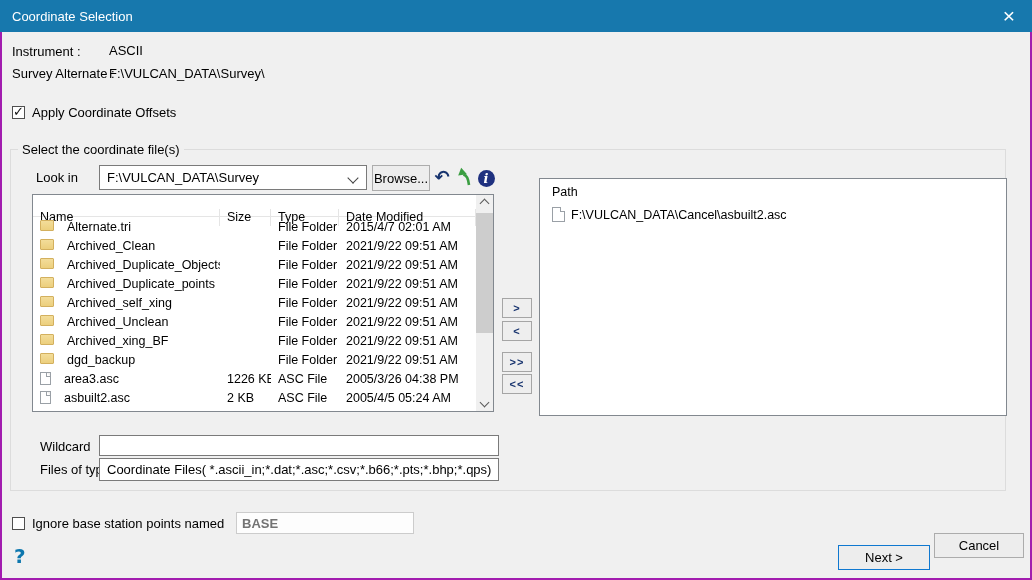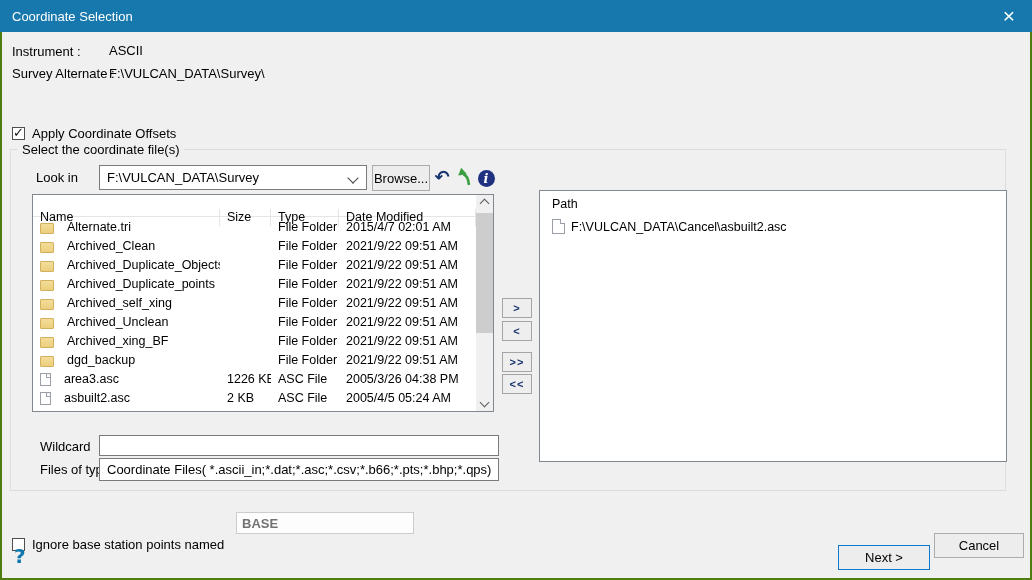--- a/index.html
+++ b/index.html
@@ -1,25 +1,25 @@
 <!DOCTYPE html>
 <html><head>
 <meta charset="utf-8">
 <style>
   html,body{margin:0;padding:0;background:#c8c8c8;}
   body{width:1032px;height:580px;overflow:hidden;font-family:"Liberation Sans","DejaVu Sans",sans-serif;font-size:13px;color:#000;}
-  .dialog{position:absolute;left:0;top:0;width:1032px;height:580px;background:#f0f0f0;border:2px solid #4d7c0f;box-sizing:border-box;}
+  .dialog{position:absolute;left:0;top:0;width:1032px;height:580px;background:#f0f0f0;border:2px solid #a21caf;box-sizing:border-box;}
   
   .titlebar{position:absolute;left:-2px;top:-2px;width:1032px;height:32px;background:#1778ad;display:flex;align-items:center;box-sizing:border-box;}
   .titlebar .title{color:#fff;font-size:13px;margin-left:12px;}
   .titlebar .close{margin-left:auto;width:46px;height:32px;display:flex;align-items:center;justify-content:center;color:#fff;font-size:21px;font-weight:300;cursor:default;}
   
   .lbl{position:absolute;white-space:nowrap;}
   
-  .chk{position:absolute;display:flex;align-items:center;gap:7px;white-space:nowrap;margin-top:21px;}
+  .chk{position:absolute;display:flex;align-items:center;gap:7px;white-space:nowrap;}
   .chkbox{width:13px;height:13px;background:#fff;border:1px solid #4f4f4f;box-sizing:border-box;position:relative;flex:0 0 auto;}
   .chkbox.checked::after{content:"✓";position:absolute;left:0px;top:-3px;font-size:13px;font-weight:bold;color:#111;}
   
   .groupbox{position:absolute;left:8px;top:147px;width:996px;height:342px;border:1px solid #dcdcdc;box-sizing:border-box;}
   .groupbox-label{position:absolute;left:16px;top:140px;background:#f0f0f0;padding:0 4px;z-index:2;}
   
   .combo{position:absolute;background:#fff;border:1px solid #7a7a7a;box-sizing:border-box;display:flex;align-items:center;padding-left:7px;white-space:nowrap;overflow:hidden;gap:28px;}
   .combo .chev{margin-left:auto;margin-right:9px;flex:0 0 auto;}
   .chev{display:inline-block;width:7px;height:7px;border-left:1px solid #444;border-bottom:1px solid #444;transform:rotate(-45deg);}
   .chev.up{transform:rotate(135deg);}
@@ -33,39 +33,39 @@
   
   .filelist{position:absolute;left:30px;top:192px;width:462px;height:218px;background:#fff;border:1px solid #82888f;box-sizing:border-box;overflow:hidden;}
   .flh{display:flex;height:21px;align-items:center;border-bottom:1px solid #e5e5e5;margin-right:17px;}
   .flh span{box-sizing:border-box;border-right:1px solid #e5e5e5;height:17px;line-height:17px;padding-left:7px;font-size:12.5px;margin-top:23px;}
   .c-name{width:187px;flex:0 0 auto;}
   .c-size{width:51px;flex:0 0 auto;}
   .c-type{width:68px;flex:0 0 auto;}
   .c-date{flex:1;}
   .frow{display:flex;height:19px;align-items:center;margin-right:17px;font-size:12.5px;white-space:nowrap;}
   .frow span{box-sizing:border-box;padding-left:7px;overflow:hidden;}
-  .frow .c-name{display:flex;align-items:flex-end;}
+  .frow .c-name{display:flex;align-items:flex-start;}
   .ficon{display:inline-block;position:relative;margin-right:6px;flex:0 0 auto;}
   .ficon.folder{width:14px;height:11px;background:linear-gradient(#f3dd9a,#eccf7d);border:1px solid #d3b05e;border-radius:1px;}
   .ficon.folder::before{content:"";position:absolute;left:-1px;top:-3px;width:6px;height:2px;background:#e7c979;border:1px solid #d3b05e;border-bottom:none;border-radius:1px 1px 0 0;}
   .ficon.file{width:11px;height:13px;background:#fff;border:1px solid #9aa0a6;}
   .ficon.file::before{content:"";position:absolute;right:-1px;top:-1px;border-style:solid;border-width:0 5px 5px 0;border-color:transparent #f0f0f0 transparent transparent;}
   .ficon.file::after{content:"";position:absolute;right:-1px;top:-1px;width:5px;height:5px;border-left:1px solid #9aa0a6;border-bottom:1px solid #9aa0a6;box-sizing:border-box;}
   .pathrow .ficon.file::before{border-color:transparent #fff transparent transparent;}
   
   .vscroll{position:absolute;right:0;top:0;width:17px;height:100%;background:#f0f0f0;}
   .vs-btn{position:absolute;left:0;width:17px;height:17px;display:flex;align-items:center;justify-content:center;}
   .vs-btn .chev{width:6px;height:6px;border-color:#5a5a5a;}
   .vs-up{top:0;}
   .vs-down{bottom:0;}
   .vs-thumb{position:absolute;left:0;top:18px;width:17px;height:120px;background:#cdcdcd;}
   
   .xfer{position:absolute;left:500px;width:30px;height:20px;background:#eeeeee;border:1px solid #a5a5a5;box-sizing:border-box;display:flex;align-items:center;justify-content:center;color:#17336e;font-size:11px;font-weight:bold;letter-spacing:1px;}
   
-  .pathlist{position:absolute;left:537px;top:188px;width:468px;height:272px;background:#fff;border:1px solid #82888f;box-sizing:border-box;padding:6px 3px 0 12px;}
+  .pathlist{position:absolute;left:537px;top:176px;width:468px;height:238px;background:#fff;border:1px solid #82888f;box-sizing:border-box;padding:6px 3px 0 12px;}
   .path-header{font-size:12.5px;margin-bottom:6px;}
   .pathrow{display:flex;align-items:center;height:19px;font-size:12.5px;}
   .pathrow .ficon{margin-right:6px;}
   
   .txtinput{position:absolute;background:#fff;border:1px solid #7a7a7a;box-sizing:border-box;font-family:inherit;font-size:13px;padding:0 5px;}
   .txtinput:disabled,.txtinput.disabled{background:#fdfdfd;border:1px solid #cccccc;color:#737373;font-weight:bold;}
   
   .help{position:absolute;left:12px;top:542px;color:#0d77ae;font-size:20px;font-weight:bold;font-family:"DejaVu Sans",sans-serif;}
   
   .upsvg{display:block;}

